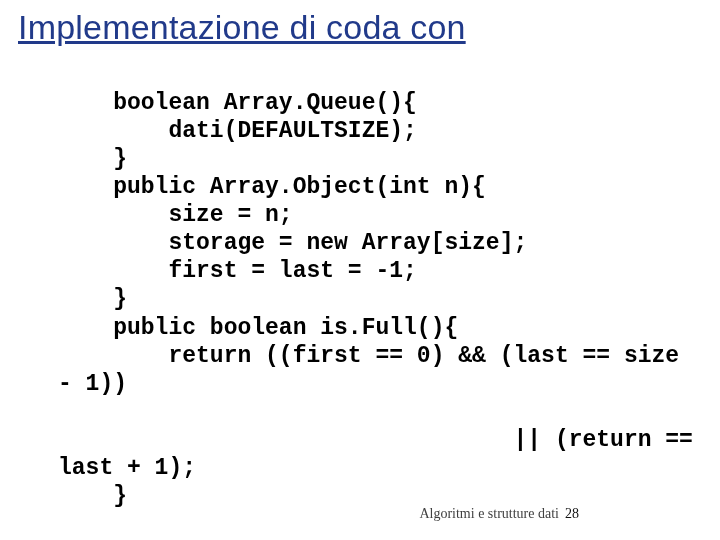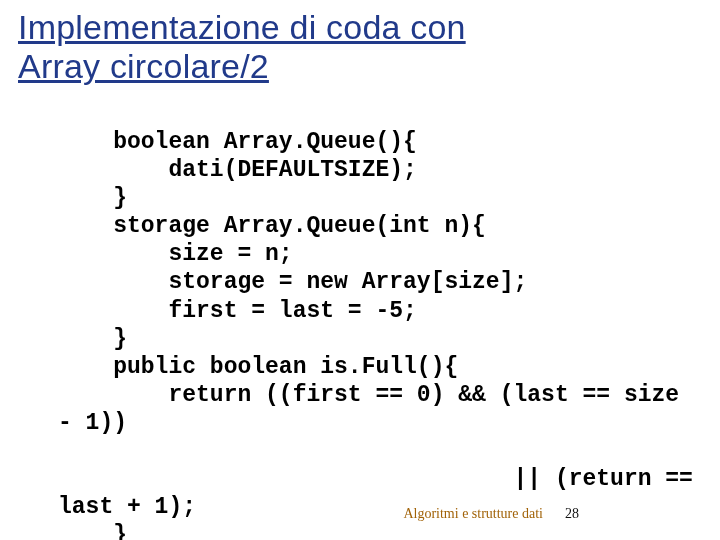--- a/index.html
+++ b/index.html
@@ -32,53 +32,52 @@
     font-family: "Courier New", Courier, monospace;
     font-size: 23px;
     line-height: 1.22;
     white-space: pre;
     color: #000000;
     font-weight: 600;
     margin-left: 40px;
   }
   .footer {
     position: absolute;
-    right: 52px;
+    right: 36px;
     bottom: 18px;
     font-family: Georgia, "Times New Roman", serif;
     font-size: 14px;
-    color: #a16207;
+    color: #404040;
   }
   .page-num {
     position: absolute;
     right: 16px;
     bottom: 18px;
     font-family: Georgia, "Times New Roman", serif;
     font-size: 14px;
     color: #111;
   }
 </style>
 </head>
 <body>
 
 <div class="slide">
 
   <h1 class="title">
     <span>Implementazione di coda con</span><br>
-    <span>Array circolare/2</span>
   </h1>
 
   <div class="code">
 <span>    boolean Array.Queue(){</span>
 <span>        dati(DEFAULTSIZE);</span>
 <span>    }</span>
-<span>    storage Array.Queue(int n){</span>
+<span>    public Array.Object(int n){</span>
 <span>        size = n;</span>
 <span>        storage = new Array[size];</span>
-<span>        first = last = -5;</span>
+<span>        first = last = -1;</span>
 <span>    }</span>
 <span>    public boolean is.Full(){</span>
 <span>        return ((first == 0) &amp;&amp; (last == size</span>
 <span>- 1))</span>
 <span></span>
 <span>                                 || (return ==</span>
 <span>last + 1);</span>
 <span>    }</span>
 
 

